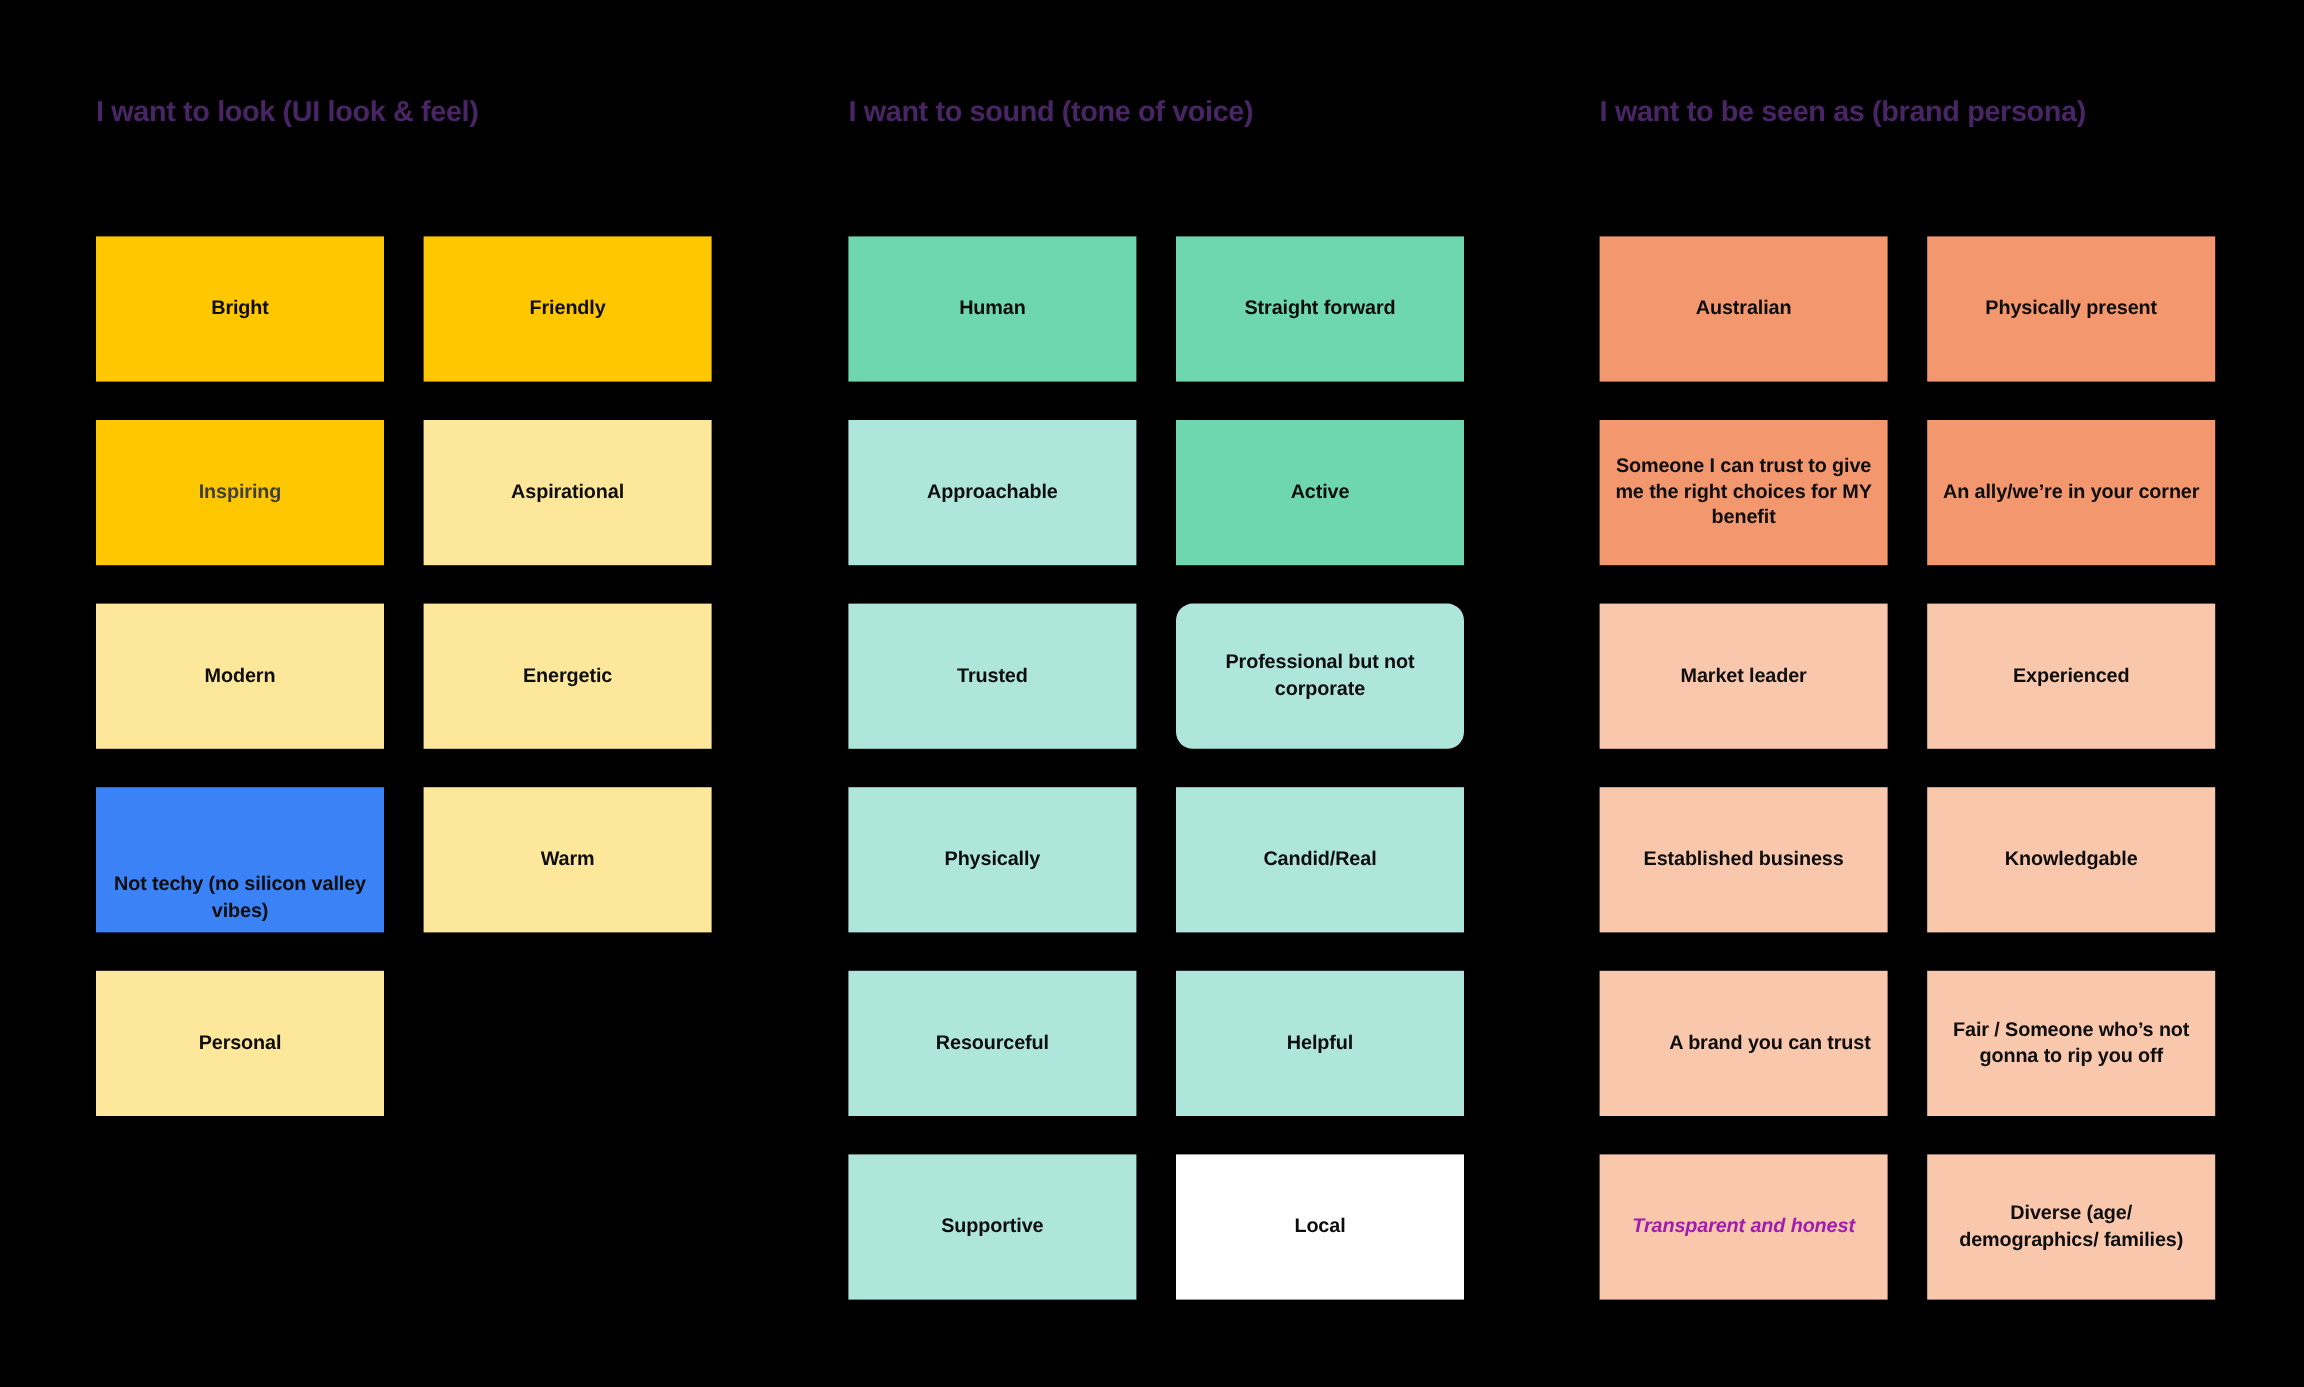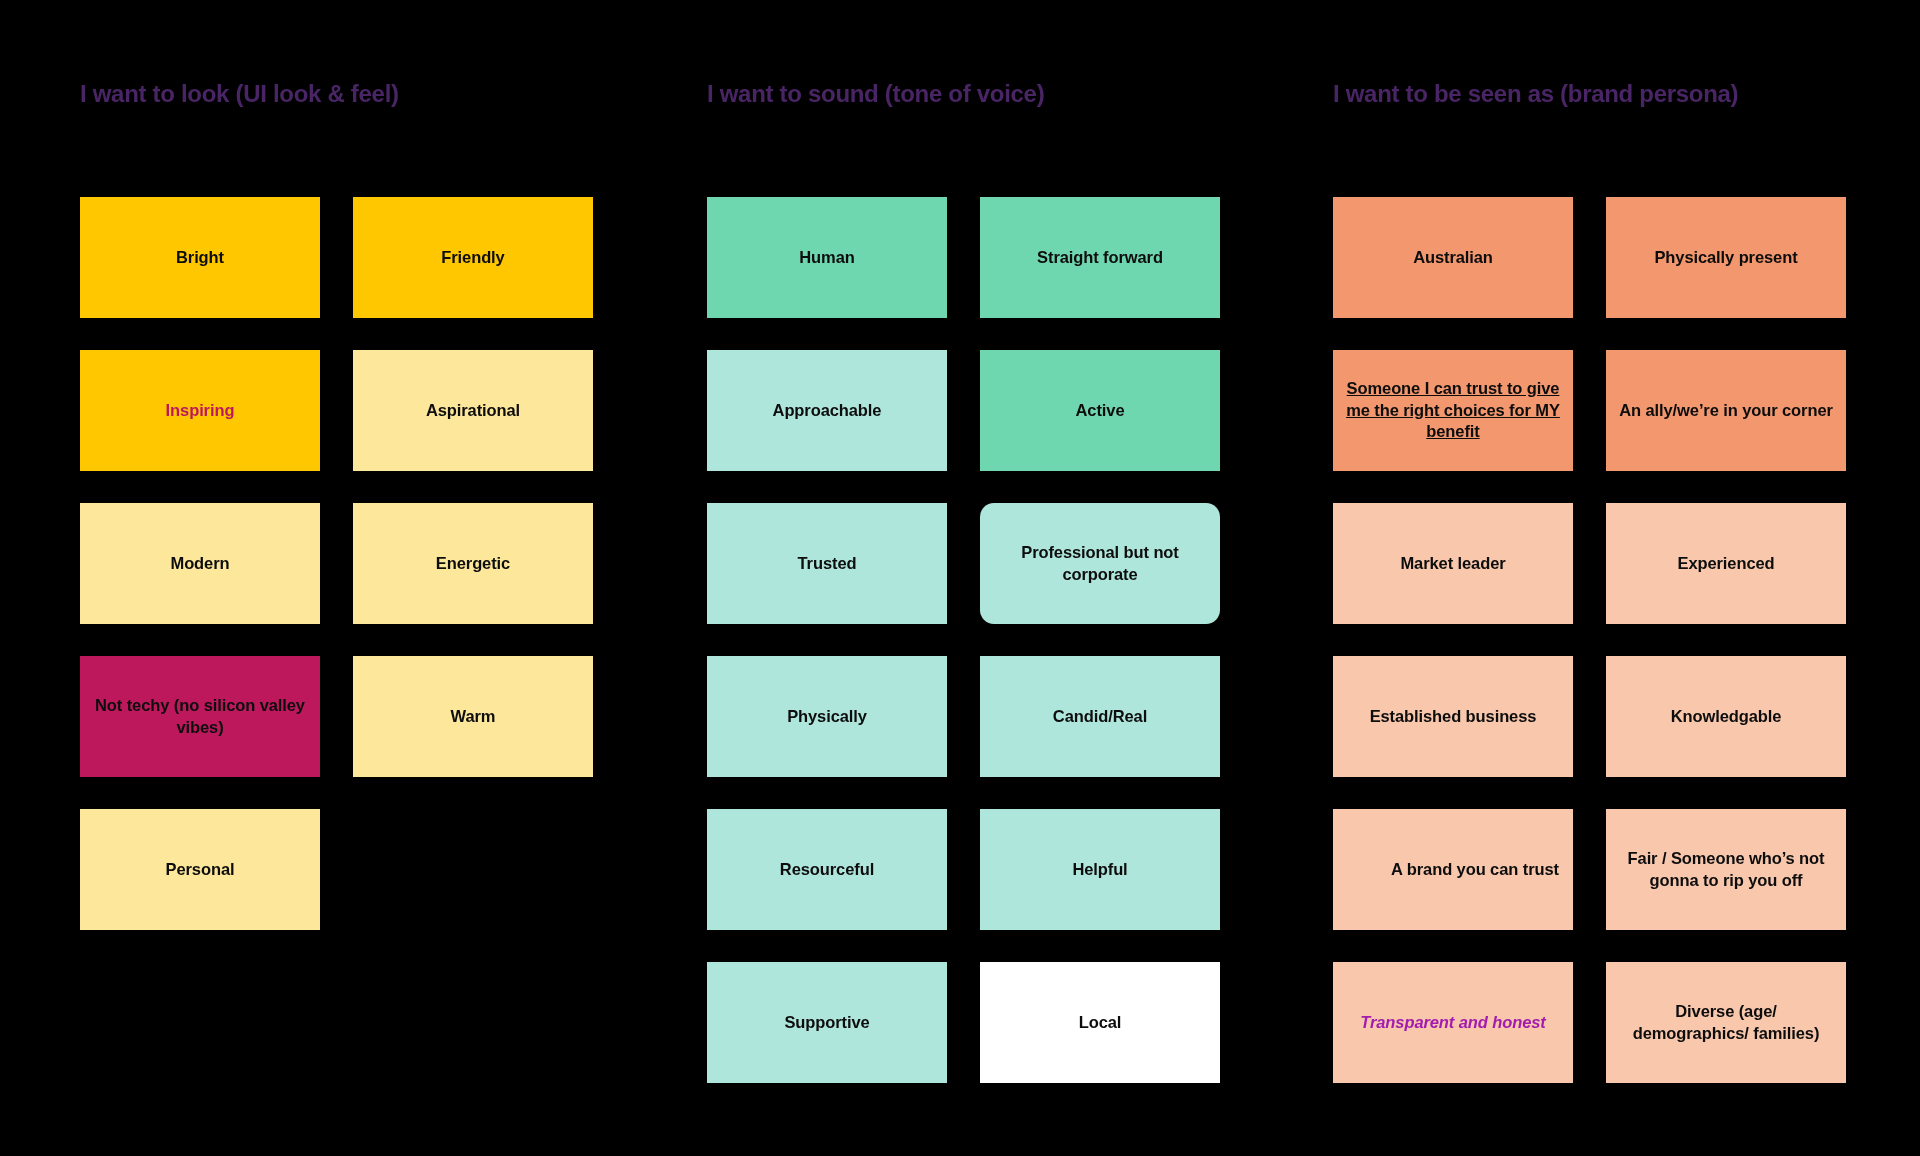--- a/index.html
+++ b/index.html
@@ -70,32 +70,32 @@
   <div class="column" id="col-0">
     <div class="col-heading" style="color: rgb(74, 37, 102);">I want to look (UI look &amp; feel)</div>
     <div class="cards-grid">
       <div class="card" style="background-color: rgb(255, 199, 0);">
         <span class="card-label" style="color: rgb(13, 13, 13);">Bright</span>
       </div>
       <div class="card" style="background-color: rgb(255, 199, 0);">
         <span class="card-label" style="color: rgb(13, 13, 13);">Friendly</span>
       </div>
       <div class="card" style="background-color: rgb(255, 199, 0);">
-        <span class="card-label" style="color: #be185d;">Inspiring</span>
+        <span class="card-label" style="color: #404040;">Inspiring</span>
       </div>
       <div class="card" style="background-color: rgb(253, 231, 155);">
         <span class="card-label" style="color: rgb(13, 13, 13);">Aspirational</span>
       </div>
       <div class="card" style="background-color: rgb(253, 231, 155);">
         <span class="card-label" style="color: rgb(13, 13, 13);">Modern</span>
       </div>
       <div class="card" style="background-color: rgb(253, 231, 155);">
         <span class="card-label" style="color: rgb(13, 13, 13);">Energetic</span>
       </div>
-      <div class="card" style="background-color: #be185d;">
+      <div class="card" style="background-color: #3b82f6; align-items: flex-end;">
         <span class="card-label" style="color: rgb(13, 13, 13);">Not techy (no silicon valley vibes)</span>
       </div>
       <div class="card" style="background-color: rgb(253, 231, 155);">
         <span class="card-label" style="color: rgb(13, 13, 13);">Warm</span>
       </div>
       <div class="card" style="background-color: rgb(253, 231, 155);">
         <span class="card-label" style="color: rgb(13, 13, 13);">Personal</span>
       </div>
       <div class="card empty"></div>
     </div>
@@ -146,21 +146,21 @@
   <div class="column" id="col-2">
     <div class="col-heading" style="color: rgb(74, 37, 102);">I want to be seen as (brand persona)</div>
     <div class="cards-grid">
       <div class="card" style="background-color: rgb(242, 151, 110);">
         <span class="card-label" style="color: rgb(13, 13, 13);">Australian</span>
       </div>
       <div class="card" style="background-color: rgb(242, 151, 110);">
         <span class="card-label" style="color: rgb(13, 13, 13);">Physically present</span>
       </div>
       <div class="card" style="background-color: rgb(242, 151, 110);">
-        <span class="card-label" style="color: rgb(13, 13, 13); text-decoration: underline;">Someone I can trust to give me the right choices for MY benefit</span>
+        <span class="card-label" style="color: rgb(13, 13, 13);">Someone I can trust to give me the right choices for MY benefit</span>
       </div>
       <div class="card" style="background-color: rgb(242, 151, 110);">
         <span class="card-label" style="color: rgb(13, 13, 13);">An ally/we’re in your corner</span>
       </div>
       <div class="card" style="background-color: rgb(248, 199, 172);">
         <span class="card-label" style="color: rgb(13, 13, 13);">Market leader</span>
       </div>
       <div class="card" style="background-color: rgb(248, 199, 172);">
         <span class="card-label" style="color: rgb(13, 13, 13);">Experienced</span>
       </div>

